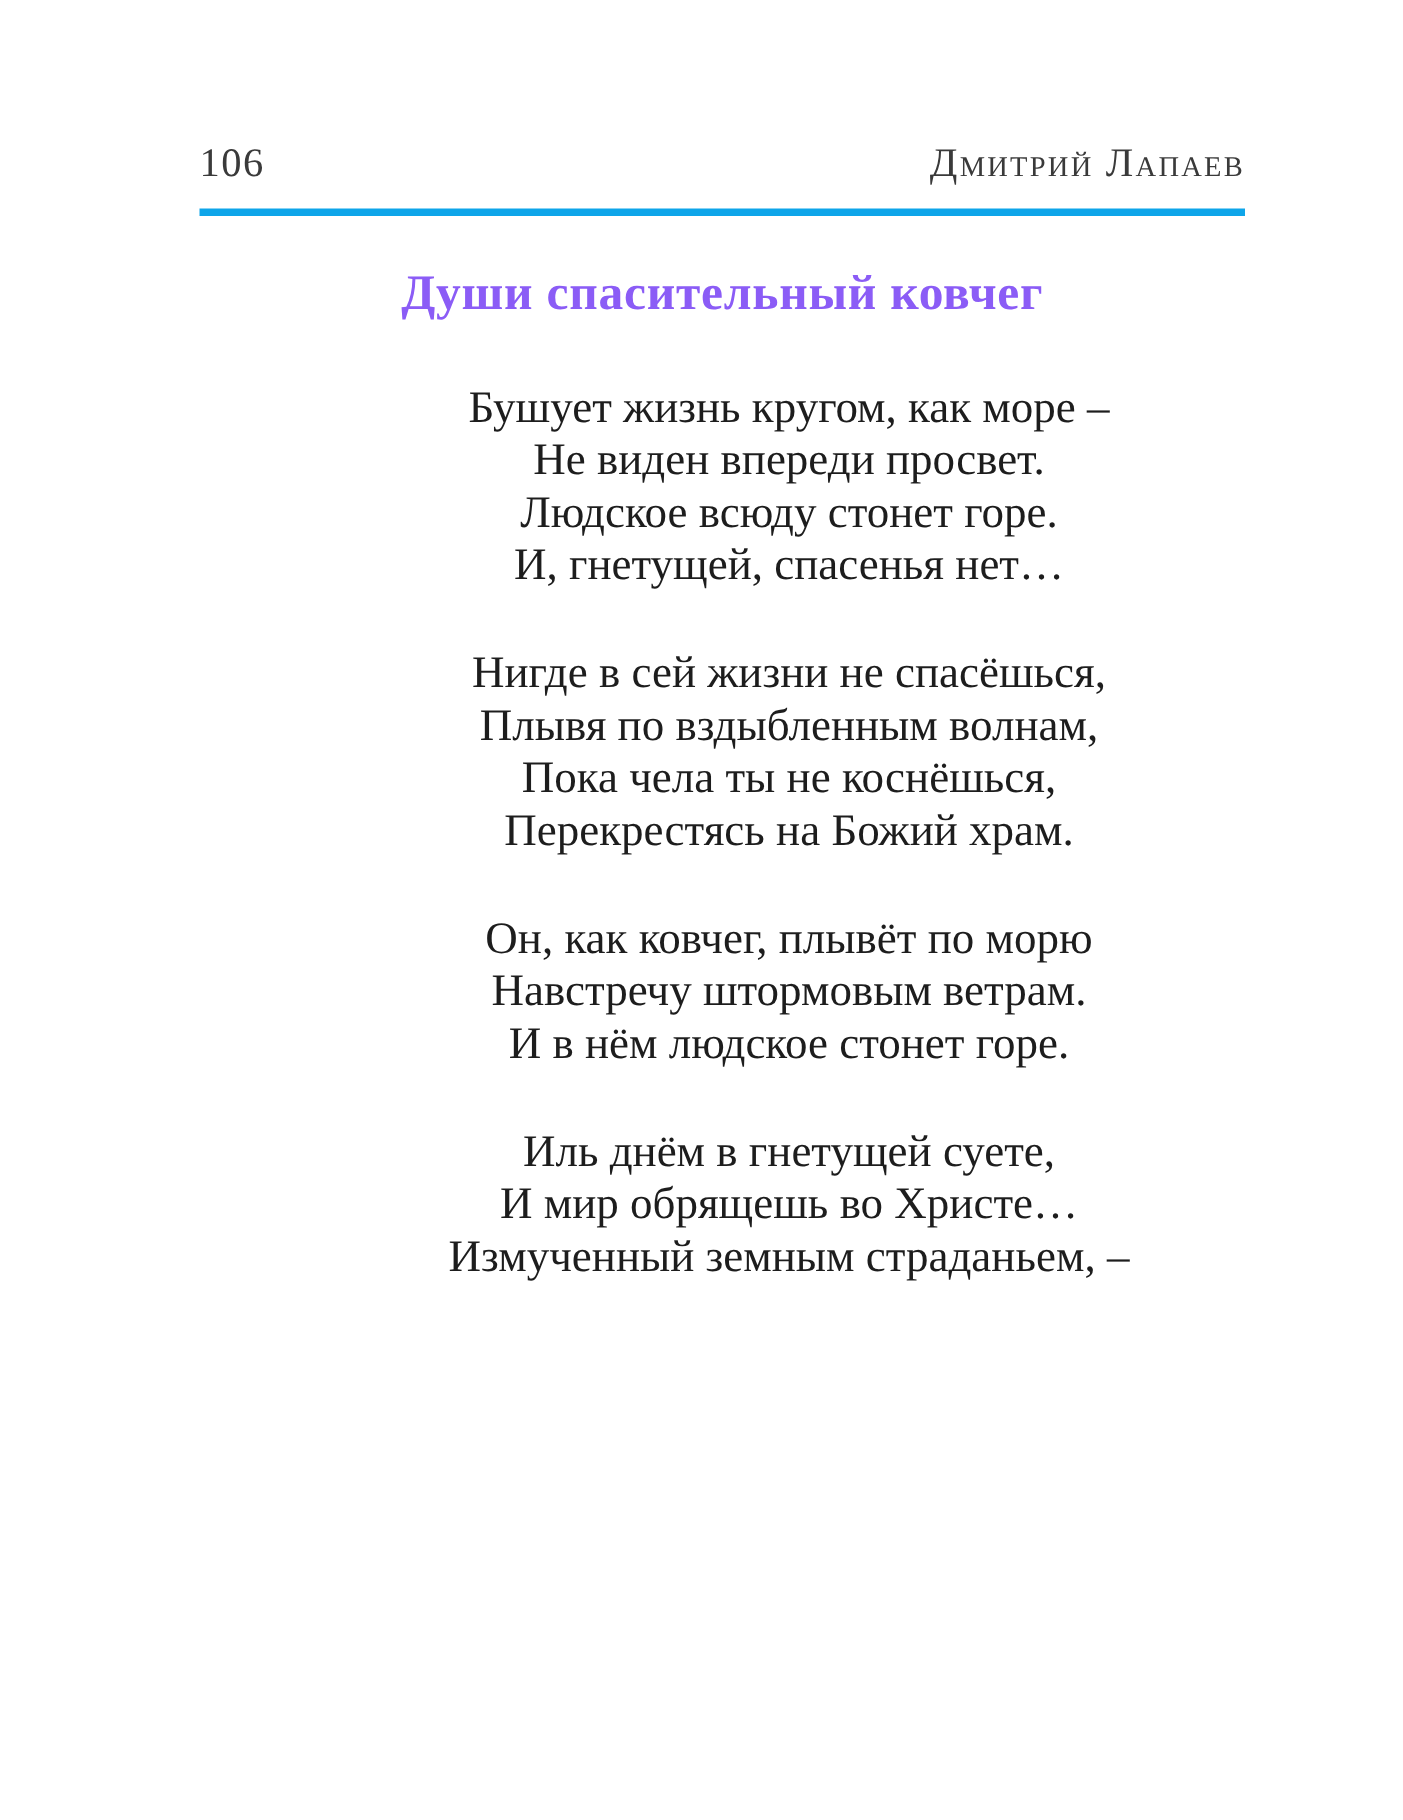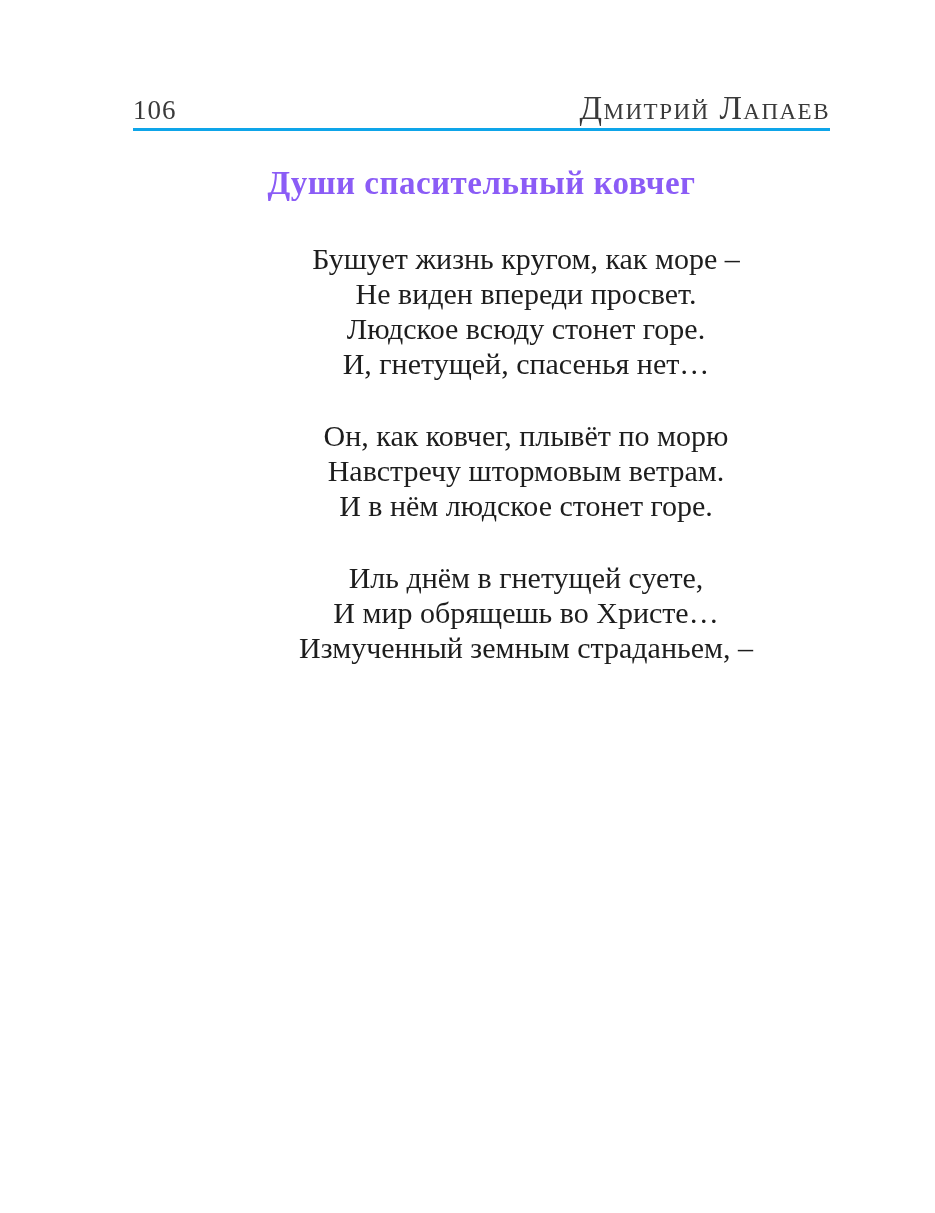--- a/index.html
+++ b/index.html
@@ -17,31 +17,31 @@
   .page {
     padding-top: 93px;
     margin-left: 133px;
     width: 697px;
     box-sizing: border-box;
   }
   .running-header {
     display: flex;
     justify-content: space-between;
     align-items: baseline;
-    border-bottom: 3px solid #0ea5e9;
-    padding-bottom: 3px;
+    border-bottom: 5px solid #0ea5e9;
+    padding-bottom: 16px;
     color: #3a3a3a;
   }
   .page-num {
     font-size: 27px;
     line-height: 30px;
     letter-spacing: 1px;
   }
   .author {
-    font-size: 33px;
+    font-size: 27px;
     line-height: 30px;
     font-variant: small-caps;
     letter-spacing: 1.5px;
   }
   .poem-title {
     margin-top: 32px;
     text-align: center;
     font-weight: bold;
     font-size: 33px;
     line-height: 40px;
@@ -77,20 +77,26 @@
 
   <div class="poem">
 
     <div class="stanza">
       <div class="line">Бушует жизнь кругом, как море –</div>
       <div class="line">Не виден впереди просвет.</div>
       <div class="line">Людское всюду стонет горе.</div>
       <div class="line">И, гнетущей, спасенья нет…</div>
     </div>
 
+    <div class="stanza">
+      <div class="line">Нигде в сей жизни не спасёшься,</div>
+      <div class="line">Плывя по вздыбленным волнам,</div>
+      <div class="line">Пока чела ты не коснёшься,</div>
+      <div class="line">Перекрестясь на Божий храм.</div>
+    </div>
 
     <div class="stanza">
       <div class="line">Он, как ковчег, плывёт по морю</div>
       <div class="line">Навстречу штормовым ветрам.</div>
       <div class="line">И в нём людское стонет горе.</div>
     </div>
 
     <div class="stanza">
       <div class="line">Иль днём в гнетущей суете,</div>
       <div class="line">И мир обрящешь во Христе…</div>

